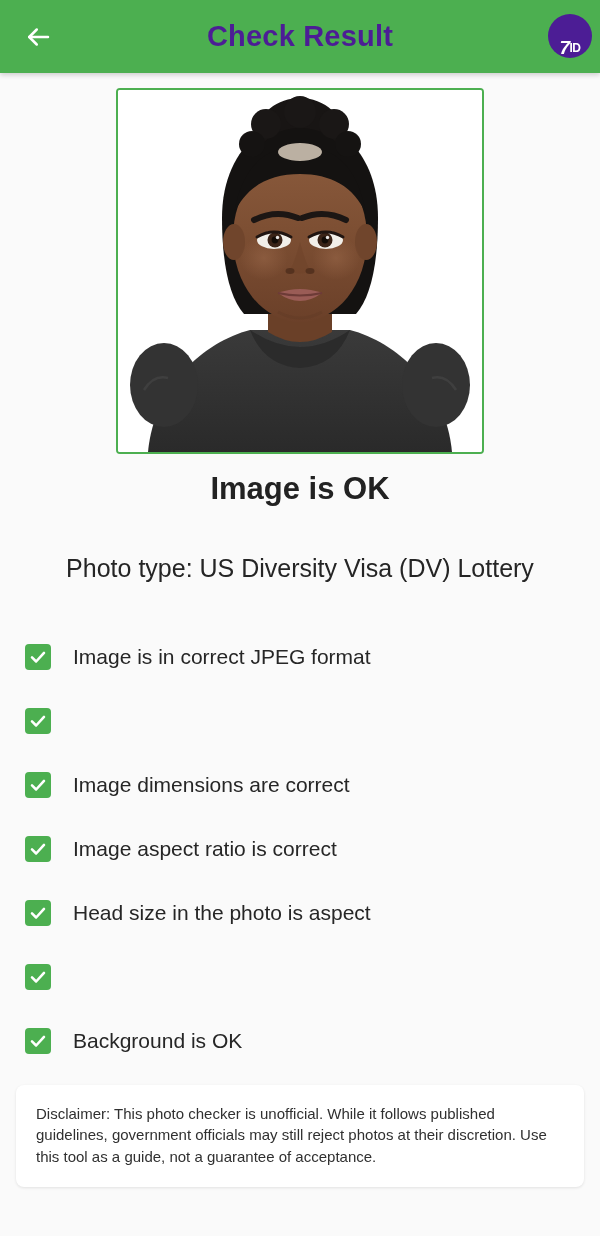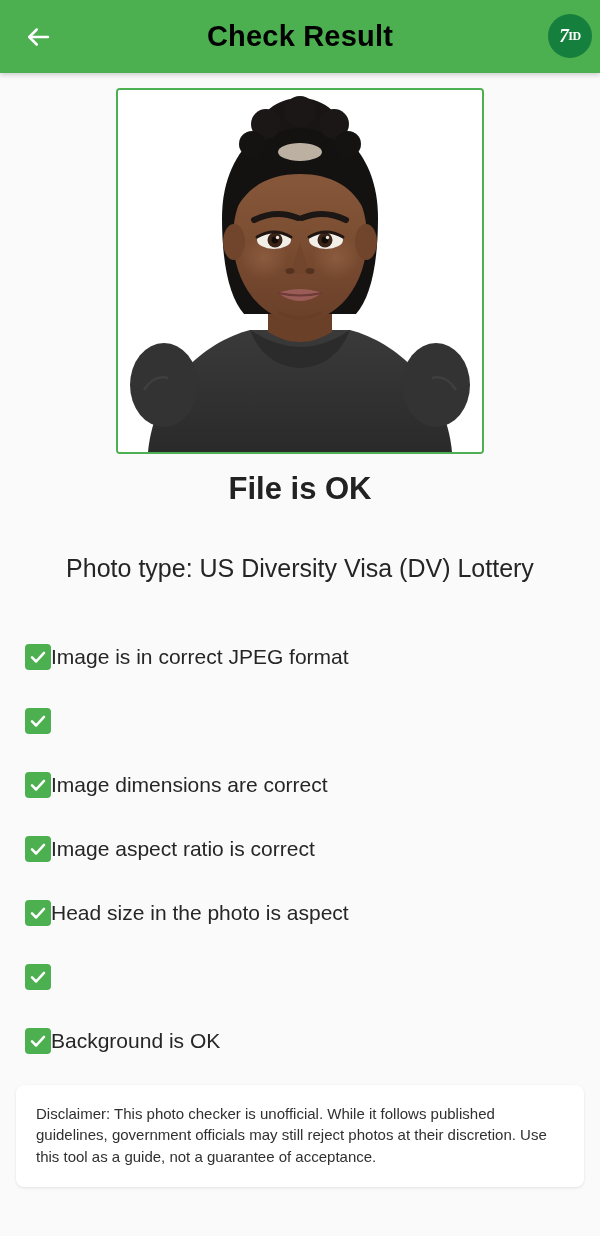--- a/index.html
+++ b/index.html
@@ -39,39 +39,38 @@
     border-radius: 50%;
   }
   .back-btn svg { display: block; }
 
   .appbar-title {
     position: absolute;
     left: 0; right: 0;
     text-align: center;
     font-size: 29px;
     font-weight: bold;
-    color: #000000;
+    color: #4c1d95;
     letter-spacing: 0.2px;
     pointer-events: none;
   }
 
   .brand-logo {
     position: absolute;
     right: 8px;
     top: 14px;
     width: 44px;
     height: 44px;
     border-radius: 50%;
-    background: #15803d;
-    display: flex;
-    align-items: center;
+    background: #4c1d95;
+    display: flex;
+    align-items: flex-end;
     justify-content: center;
     cursor: pointer;
     overflow: hidden;
-    font-family: Liberation Serif, serif;
   }
   .brand-logo .logo-text {
     font-size: 19px;
     font-weight: bold;
     color: #ffffff;
     line-height: 1;
     letter-spacing: -0.5px;
     font-style: italic;
     transform: translateY(-1px);
   }
@@ -142,20 +141,21 @@
     height: 26px;
     min-width: 26px;
     border-radius: 4px;
     background: #4caf50;
     display: flex;
     align-items: center;
     justify-content: center;
   }
   .checkbox svg { display: block; }
   .check-label {
+    margin-left: 22px;
     font-size: 21px;
     color: #262626;
     line-height: 1.2;
   }
 
   
   .disclaimer {
     position: absolute;
     left: 16px;
     top: 1012px;
@@ -270,21 +270,21 @@
         <ellipse cx="192" cy="181" rx="4.5" ry="3" fill="#4e2d1b" opacity="0.8"></ellipse>
 
         <path d="M160 203 q22 -8 44 0 q-22 16 -44 0 z" fill="#9a5c56"></path>
         <path d="M160 203 q22 5 44 0" stroke="#6d3b37" stroke-width="2" fill="none"></path>
 
         <path d="M160 222 q22 12 44 0" stroke="#5e3a24" stroke-width="3" fill="none" opacity="0.35"></path>
       </svg>
     </span>
   </div>
 
-  <div class="verdict">File is OK</div>
+  <div class="verdict">Image is OK</div>
 
   <div class="phototype">Photo type: US Diversity Visa (DV) Lottery</div>
 
   <div class="checklist">
 
     <div class="check-row">
       <span class="checkbox">
         <svg width="18" height="18" viewBox="0 0 24 24" fill="none" stroke="#ffffff" stroke-width="3.4" stroke-linecap="round" stroke-linejoin="round">
           <polyline points="4 12.5 9.5 18 20 6.5"></polyline>
         </svg>

